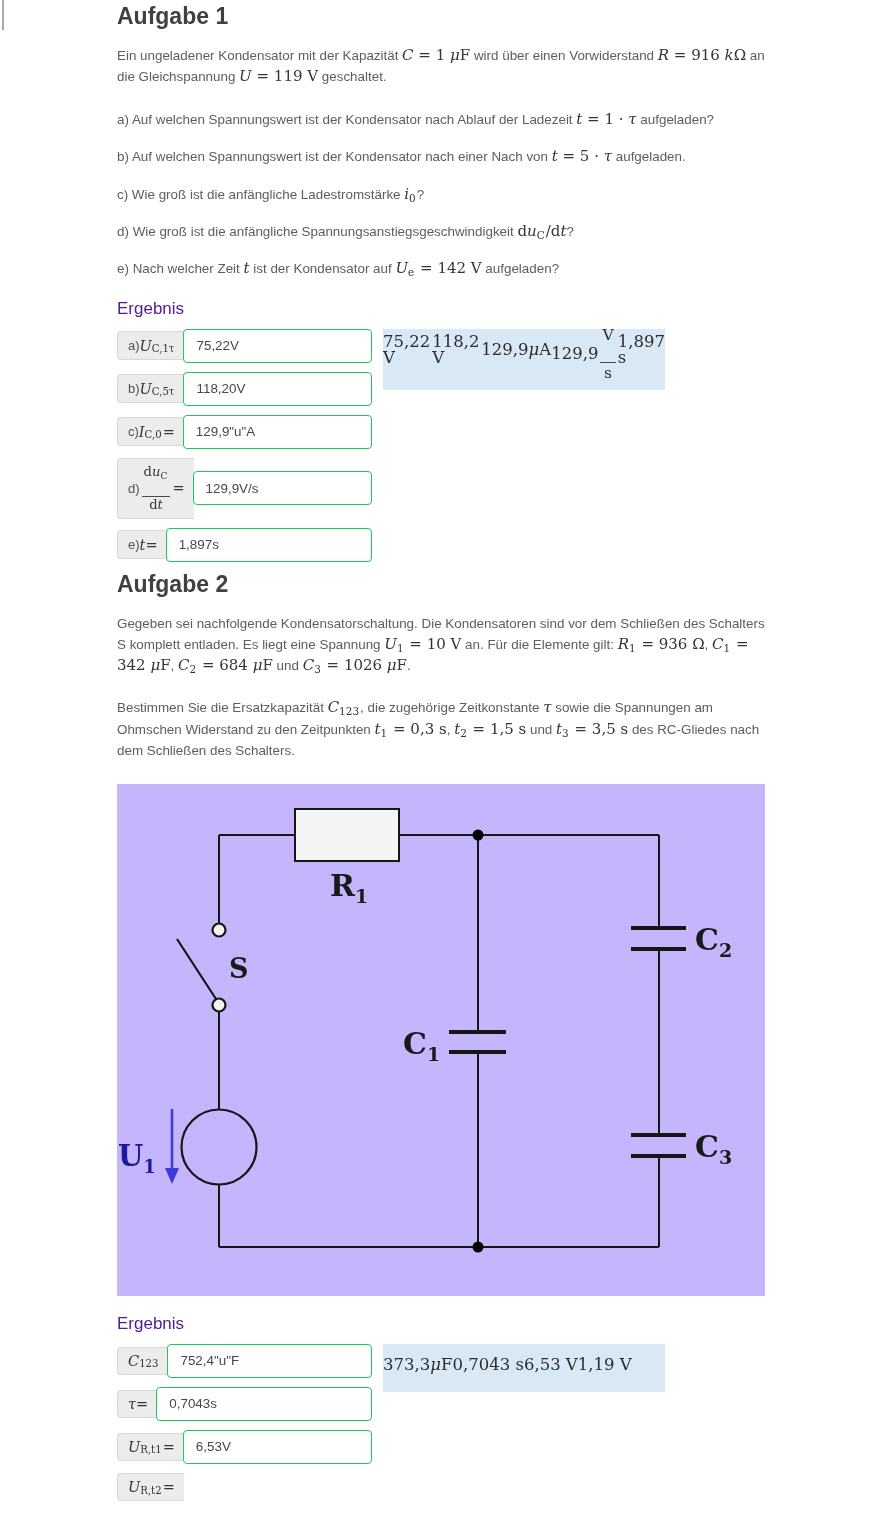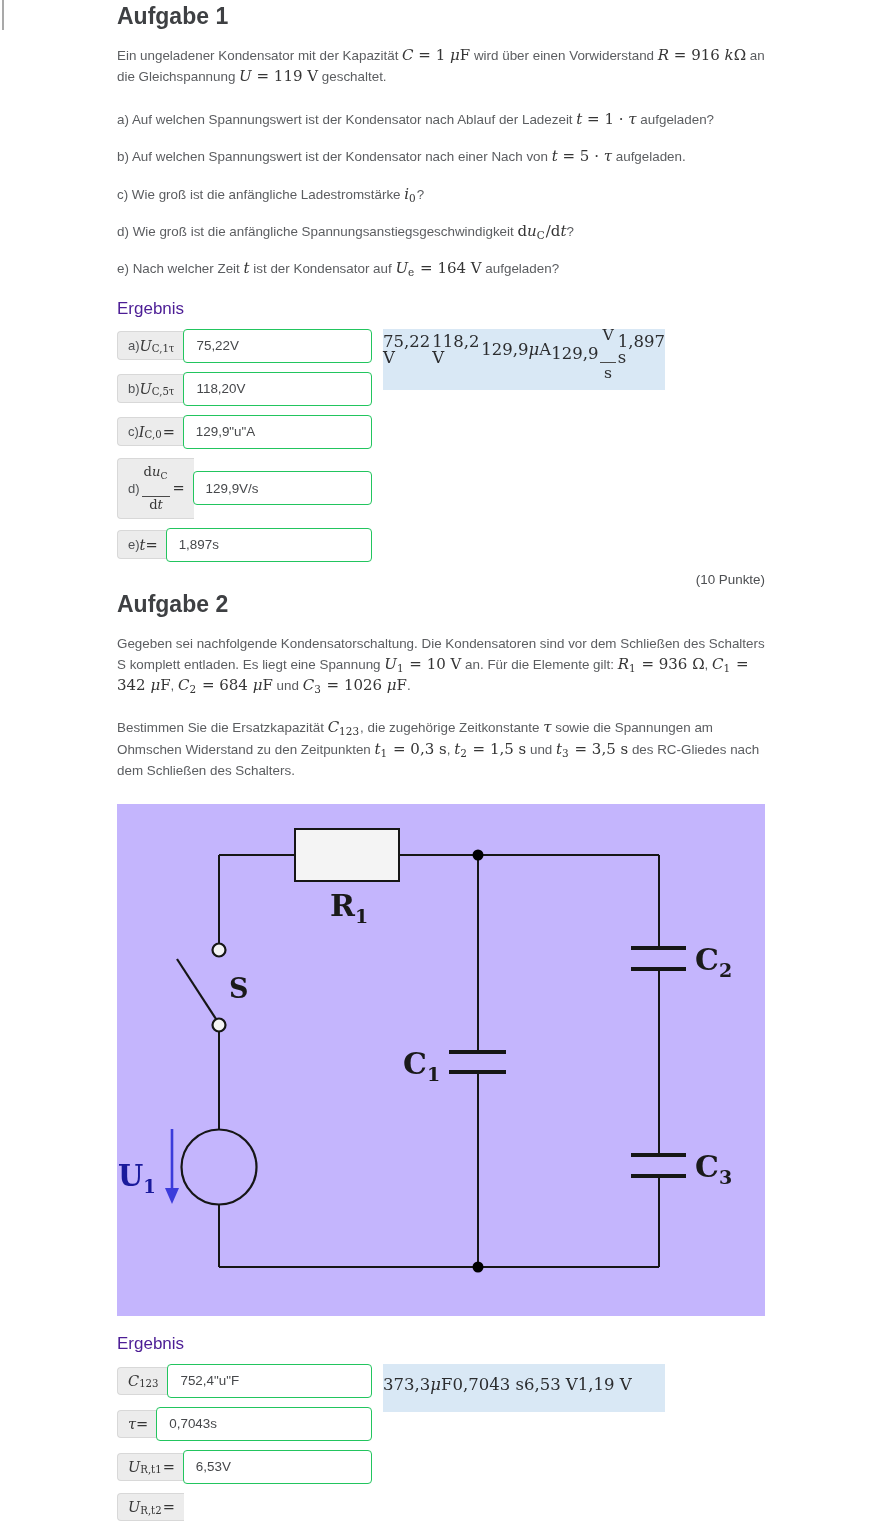--- a/index.html
+++ b/index.html
@@ -66,21 +66,21 @@
 <div class="content">
 
   <h1 class="task-title">Aufgabe 1</h1>
 
   <p class="body-text"><span class="tp">Ein ungeladener Kondensator mit der Kapazität </span><span class="tv">C</span><span class="tn"> = 1 </span><span class="tv">μ</span><span class="tn">F</span><span class="tp"> wird über einen Vorwiderstand </span><span class="tv">R</span><span class="tn"> = 916 </span><span class="tv">k</span><span class="tn">Ω</span><span class="tp"> an die Gleichspannung </span><span class="tv">U</span><span class="tn"> = 119 V</span><span class="tp"> geschaltet.</span></p>
 
   <p class="question"><span class="tp">a) Auf welchen Spannungswert ist der Kondensator nach Ablauf der Ladezeit </span><span class="tv">t</span><span class="tn"> = 1 · </span><span class="tv">τ</span><span class="tp"> aufgeladen?</span></p>
   <p class="question"><span class="tp">b) Auf welchen Spannungswert ist der Kondensator nach einer Nach von </span><span class="tv">t</span><span class="tn"> = 5 · </span><span class="tv">τ</span><span class="tp"> aufgeladen.</span></p>
   <p class="question"><span class="tp">c) Wie groß ist die anfängliche Ladestromstärke </span><span class="tv">i</span><span class="tsub">0</span><span class="tp">?</span></p>
   <p class="question"><span class="tp">d) Wie groß ist die anfängliche Spannungsanstiegsgeschwindigkeit </span><span class="tn">d</span><span class="tv">u</span><span class="tsub">C</span><span class="tn">/d</span><span class="tv">t</span><span class="tp">?</span></p>
-  <p class="question"><span class="tp">e) Nach welcher Zeit </span><span class="tv">t</span><span class="tp"> ist der Kondensator auf </span><span class="tv">U</span><span class="tsub">e</span><span class="tn"> = 164 V</span><span class="tp"> aufgeladen?</span></p>
+  <p class="question"><span class="tp">e) Nach welcher Zeit </span><span class="tv">t</span><span class="tp"> ist der Kondensator auf </span><span class="tv">U</span><span class="tsub">e</span><span class="tn"> = 142 V</span><span class="tp"> aufgeladen?</span></p>
 
   <h2 class="result-heading">Ergebnis</h2>
 
   <div class="result-grid">
     <div class="rows-col">
       <div class="input-row">
         <span class="row-label">
             <span class="tp">a) </span>
             <span class="tv">U</span>
             <span class="tsub">C,1τ</span>
@@ -142,21 +142,20 @@
             <span class="num"><span class="tn">V</span></span>
             <span class="den"><span class="tn">s</span></span>
           </span>
         </div>
       <div class="cell">
           <span class="tn">1,897 s</span>
         </div>
     </div>
   </div>
 
-  <p class="points">(10 Punkte)</p>
 
   <h1 class="task-title" style="margin-top:0;">Aufgabe 2</h1>
 
   <p class="body-text" style="margin-bottom:21px;"><span class="tp">Gegeben sei nachfolgende Kondensatorschaltung. Die Kondensatoren sind vor dem Schließen des Schalters S komplett entladen. Es liegt eine Spannung </span><span class="tv">U</span><span class="tsub">1</span><span class="tn"> = 10 V</span><span class="tp"> an. Für die Elemente gilt: </span><span class="tv">R</span><span class="tsub">1</span><span class="tn"> = 936 Ω</span><span class="tp">, </span><span class="tv">C</span><span class="tsub">1</span><span class="tn"> = 342 </span><span class="tv">μ</span><span class="tn">F</span><span class="tp">, </span><span class="tv">C</span><span class="tsub">2</span><span class="tn"> = 684 </span><span class="tv">μ</span><span class="tn">F</span><span class="tp"> und </span><span class="tv">C</span><span class="tsub">3</span><span class="tn"> = 1026 </span><span class="tv">μ</span><span class="tn">F</span><span class="tp">.</span></p>
   <p class="body-text" style="margin-bottom:23px;"><span class="tp">Bestimmen Sie die Ersatzkapazität </span><span class="tv">C</span><span class="tsub">123</span><span class="tp">, die zugehörige Zeitkonstante </span><span class="tv">τ</span><span class="tp"> sowie die Spannungen am Ohmschen Widerstand zu den Zeitpunkten </span><span class="tv">t</span><span class="tsub">1</span><span class="tn"> = 0,3 s</span><span class="tp">, </span><span class="tv">t</span><span class="tsub">2</span><span class="tn"> = 1,5 s</span><span class="tp"> und </span><span class="tv">t</span><span class="tsub">3</span><span class="tn"> = 3,5 s</span><span class="tp"> des RC-Gliedes nach dem Schließen des Schalters.</span></p>
 
   <div class="circuit-panel">
     <svg width="648" height="512" viewBox="0 0 648 512">
 
       <g stroke="#161616" stroke-width="2" fill="none">

